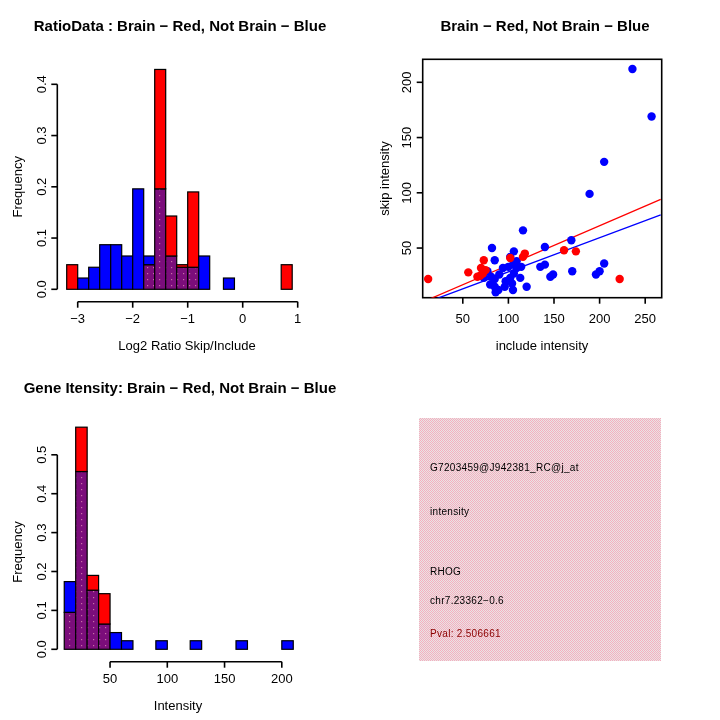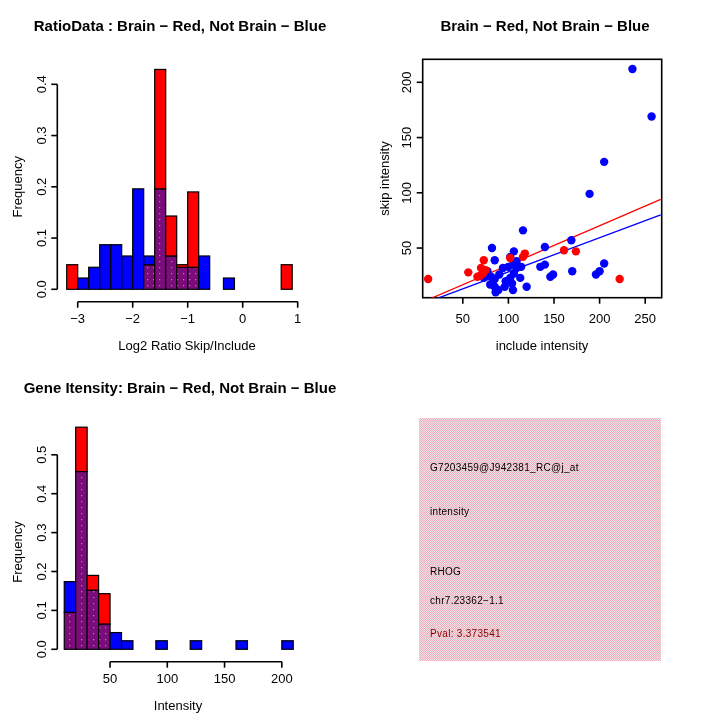--- a/index.html
+++ b/index.html
@@ -228,17 +228,17 @@
         <text x="281.8" y="322.7" class="tick" text-anchor="middle">200</text>
         <text x="180" y="33" class="ttl" text-anchor="middle">Gene Itensity: Brain − Red, Not Brain − Blue</text>
         <text x="178" y="350" class="lab" text-anchor="middle">Intensity</text>
         <text x="0" y="0" class="lab" text-anchor="middle" transform="translate(22 192.05) rotate(-90)">Frequency</text>
       </svg></div>
   <div class="panel" id="p3">
     <div class="ibox">
       <div class="iline" style="top:44px">G7203459@J942381_RC@j_at</div>
       <div class="iline" style="top:88px">intensity</div>
       <div class="iline" style="top:148px">RHOG</div>
-      <div class="iline" style="top:177px">chr7.23362−1.1</div>
-      <div class="iline pval" style="top:210px">Pval: 3.373541</div>
+      <div class="iline" style="top:177px">chr7.23362−0.6</div>
+      <div class="iline pval" style="top:210px">Pval: 2.506661</div>
     </div>
   </div>
 </div>
 
 </body></html>

